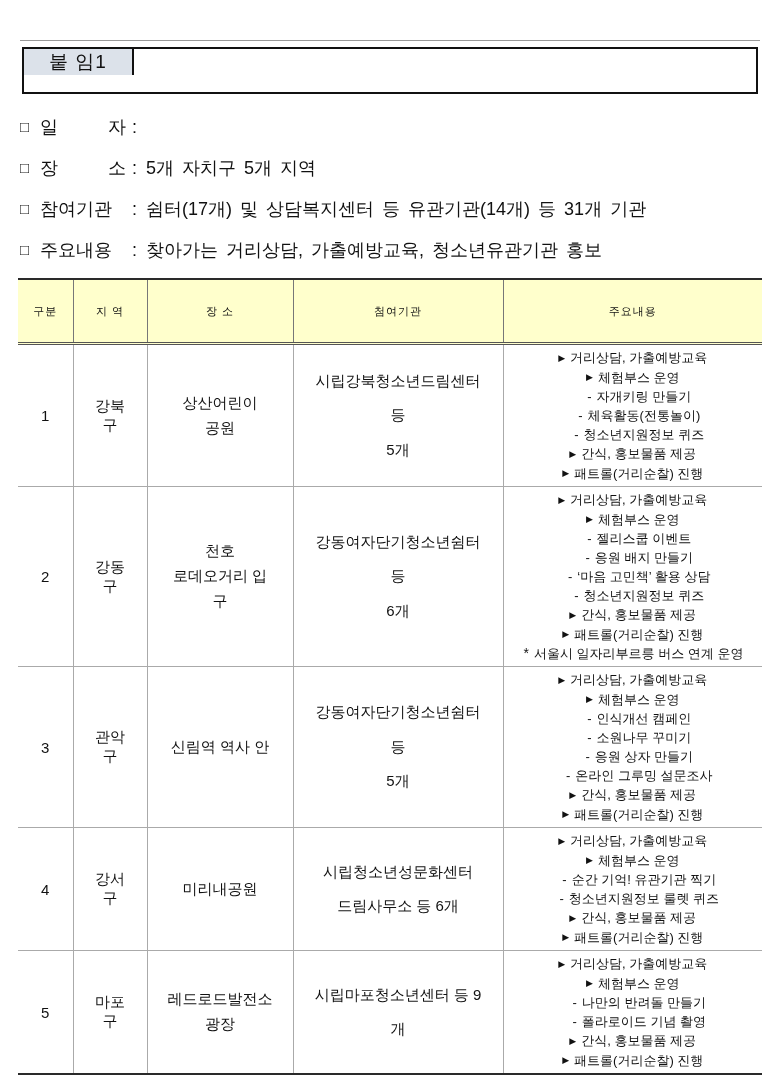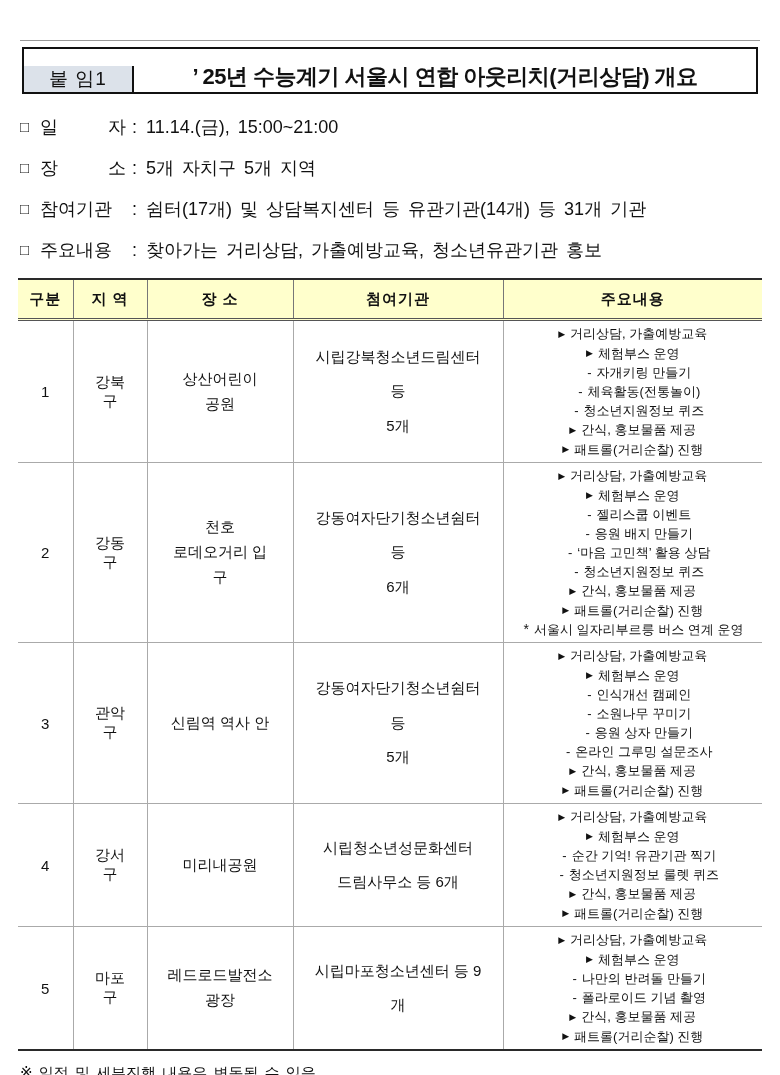--- a/index.html
+++ b/index.html
@@ -5,21 +5,21 @@
   html,body{margin:0;padding:0;background:#ffffff;}
   body{
     width:780px;height:1075px;box-sizing:border-box;
     padding:40px 18px 0 18px;
     font-family:"Liberation Sans","DejaVu Sans",sans-serif;
     color:#111;overflow:hidden;
   }
   .top-rule{border-top:1px solid #999;margin:0 2px 6px 2px;}
   
   .attachment-header{
-    height:47px;border:2px solid #111;display:flex;align-items:flex-end;
+    height:47px;border:2px solid #111;display:flex;align-items:flex-start;
     margin:0 4px;box-sizing:border-box;
   }
   .attachment-label-box{
     width:108px;border-right:2px solid #111;
     display:flex;align-items:center;justify-content:center;
     font-size:19px;letter-spacing:1px;
   }
   .document-title{
     flex:1;display:flex;align-items:center;justify-content:center;
     font-weight:bold;font-size:22px;letter-spacing:-0.5px;white-space:nowrap;
@@ -34,23 +34,23 @@
   }
   .info-colon{margin:0 9px 0 6px;}
   .info-value{word-spacing:3px;white-space:nowrap;}
   
   table.overview{
     width:744px;border-collapse:collapse;table-layout:fixed;
     margin-top:10px;
     border-top:2px solid #2a2a2a;border-bottom:2px solid #2a2a2a;
   }
   table.overview th{
-    background:#ffffcc;font-weight:bold;font-size:15px;
+    background:#ffffcc;font-weight:normal;font-size:11px;
     height:38px;border-left:1px solid #777;border-right:1px solid #777;
-    border-bottom:3px double #555;padding:0;letter-spacing:1px;
+    border-bottom:3px double #555;padding:12px;letter-spacing:1px;
   }
   table.overview th:first-child{border-left:0;}
   table.overview th:last-child{border-right:0;}
   table.overview td{
     border:1px solid #aaa;vertical-align:middle;text-align:center;
     font-size:15px;padding:3px 20px;box-sizing:border-box;
   }
   table.overview td:first-child{border-left:0;}
   table.overview td:last-child{border-right:0;}
   table.overview tbody tr:first-child td{border-top:0;}
@@ -71,29 +71,27 @@
 <body>
 
 <div>
 
   <div class="top-rule"></div>
 
   <div class="attachment-header">
     <div class="attachment-label-box" id="label-box" style="background: rgb(220, 226, 234);">
       <span>붙 임1</span>
     </div>
-    <div class="document-title">’ 25년 수능계기 서울시 연합 아웃리치(거리상담) 개요</div>
   </div>
 
   <div class="info-list">
     <div class="info-line">
       <span class="square-bullet">□</span>
       <span class="info-label">일 자</span>
       <span class="info-colon">:</span>
-      <span class="info-value">11.14.(금), 15:00~21:00</span>
     </div>
     <div class="info-line">
       <span class="square-bullet">□</span>
       <span class="info-label">장 소</span>
       <span class="info-colon">:</span>
       <span class="info-value">5개 자치구 5개 지역</span>
     </div>
     <div class="info-line">
       <span class="square-bullet">□</span>
       <span class="info-label">참여기관</span>

